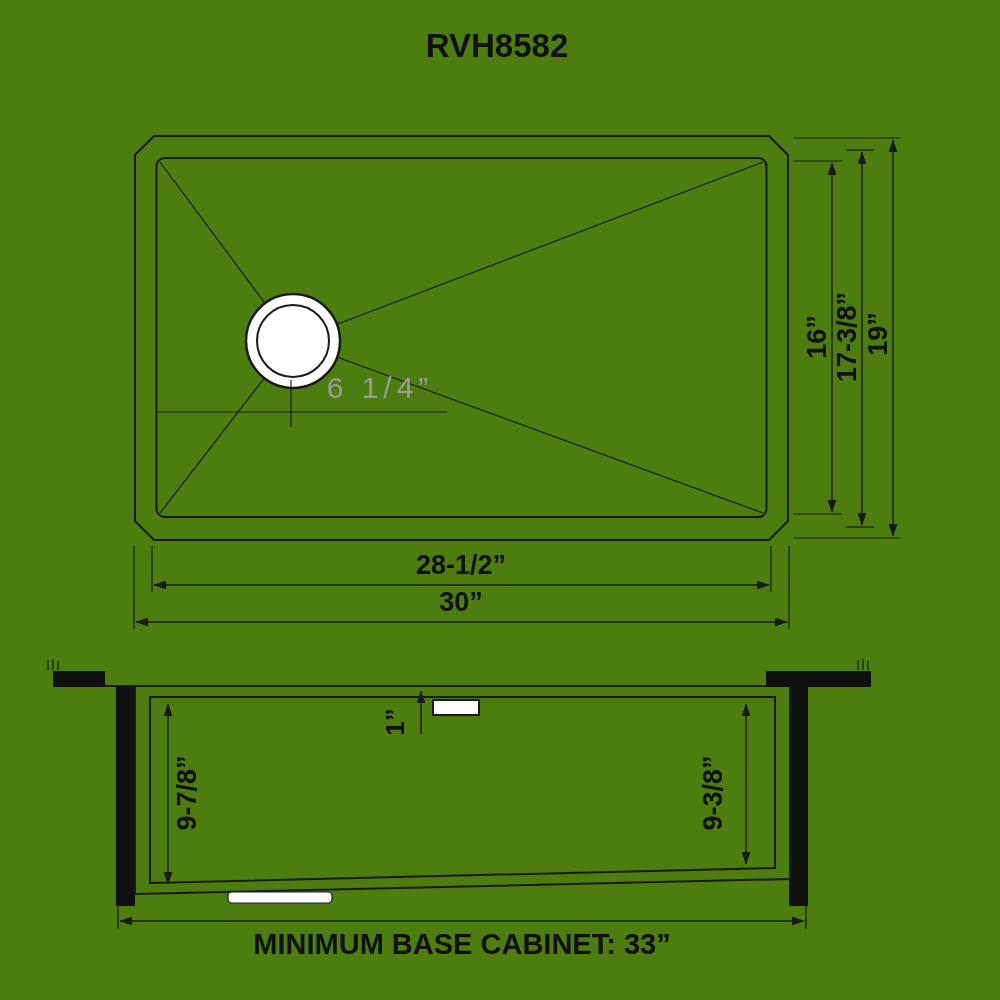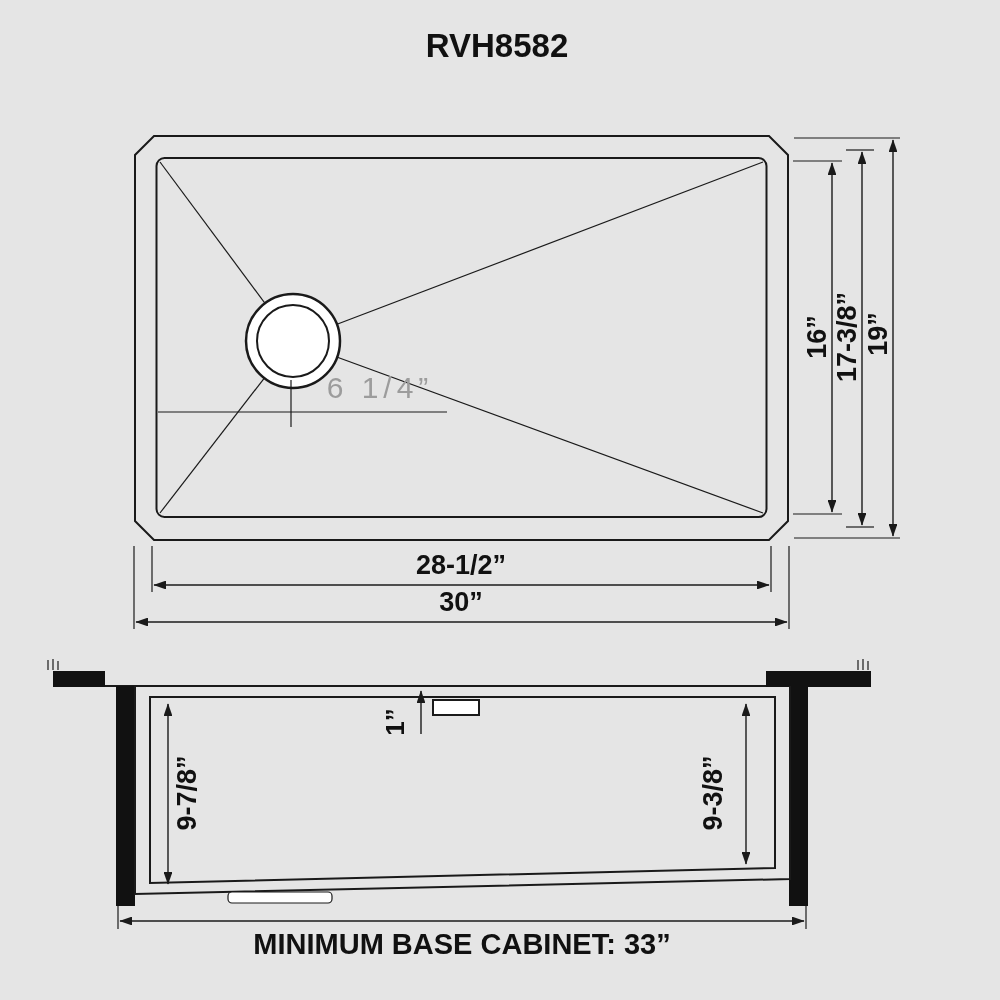--- a/index.html
+++ b/index.html
@@ -1,16 +1,16 @@
 <!DOCTYPE html>
 <html><head>
 <meta charset="utf-8">
 <style>
   html,body { margin:0; padding:0; background:#ffffff; }
-  #canvas { position:relative; width:1000px; height:1000px; background:#e5e5e5; overflow:hidden; }
+  #canvas { position:relative; width:1000px; height:1000px; background:#4d7c0f; overflow:hidden; }
   svg { display:block; }
   text { font-family:"Liberation Sans", sans-serif; fill:#111111; }
   .title-txt { font-size:33px; font-weight:bold; text-anchor:middle; }
   .dim-txt  { font-size:27px; font-weight:bold; text-anchor:middle; }
   .dim-txt-sm { font-size:26px; font-weight:bold; text-anchor:middle; }
   .cab-txt  { font-size:29px; font-weight:bold; text-anchor:middle; }
   .gray-txt { font-size:30px; fill:#9c9c9c; letter-spacing:5px; text-anchor:middle; }
   .ln2   { stroke:#1a1a1a; stroke-width:2;   fill:none; }
   .ln25  { stroke:#1a1a1a; stroke-width:2.5; fill:none; }
   .thin  { stroke:#1a1a1a; stroke-width:1.2; fill:none; }

